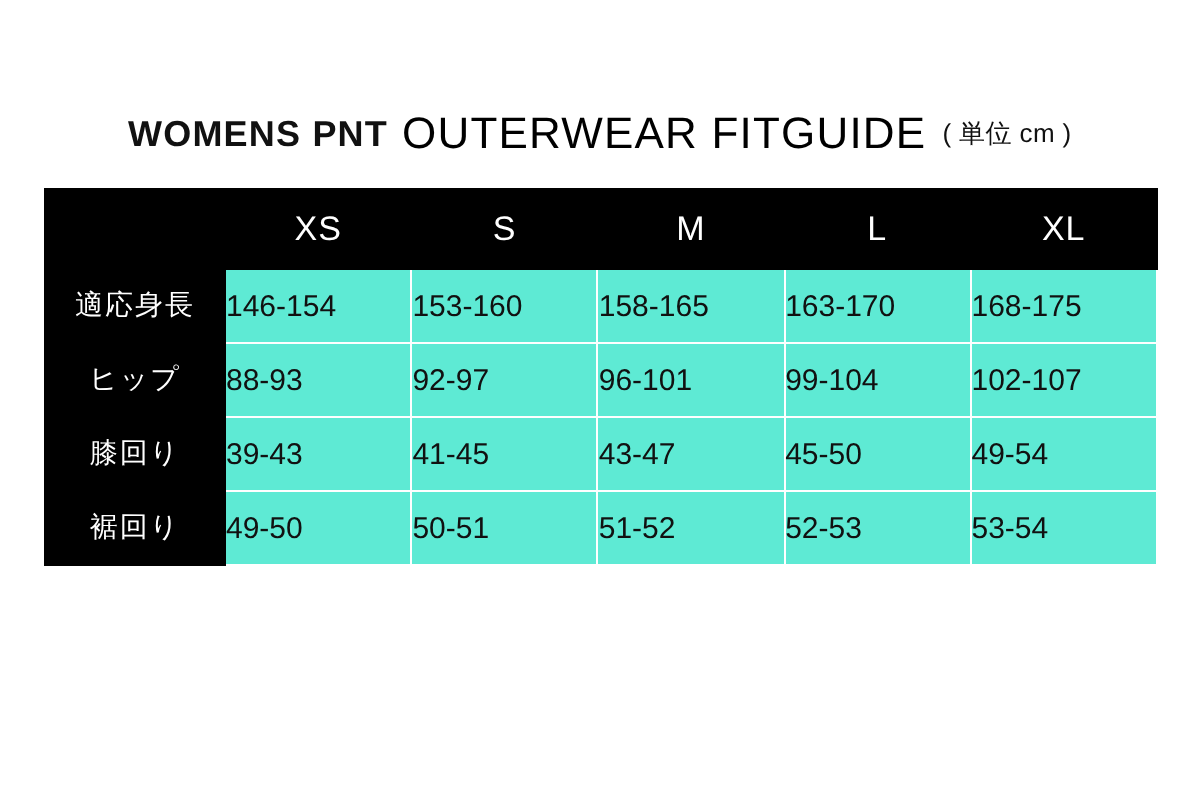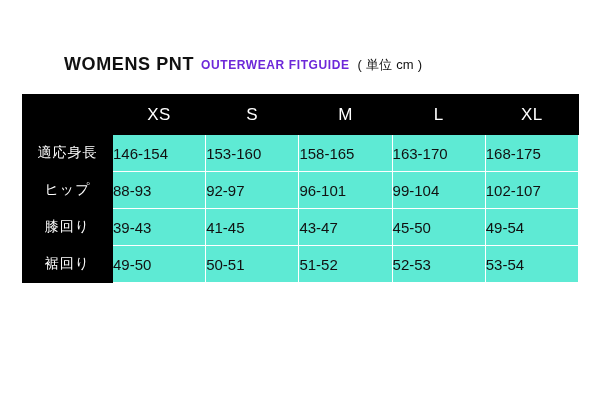--- a/index.html
+++ b/index.html
@@ -30,24 +30,24 @@
     white-space: nowrap;
     margin-left: 36px;
   }
   .title-strong {
     font-size: 18px;
     font-weight: bold;
     letter-spacing: 0.6px;
     color: #111111;
   }
   .title-regular {
-    font-size: 12px;
-    font-weight: bold;
+    font-size: 22px;
+    font-weight: normal;
     letter-spacing: 0.6px;
-    color: #6d28d9;
+    color: #000000;
     margin-left: 7px;
   }
   .title-unit {
     font-size: 13px;
     font-weight: normal;
     color: #111111;
     margin-left: 8px;
     letter-spacing: 0.2px;
   }
   table.fitguide {

